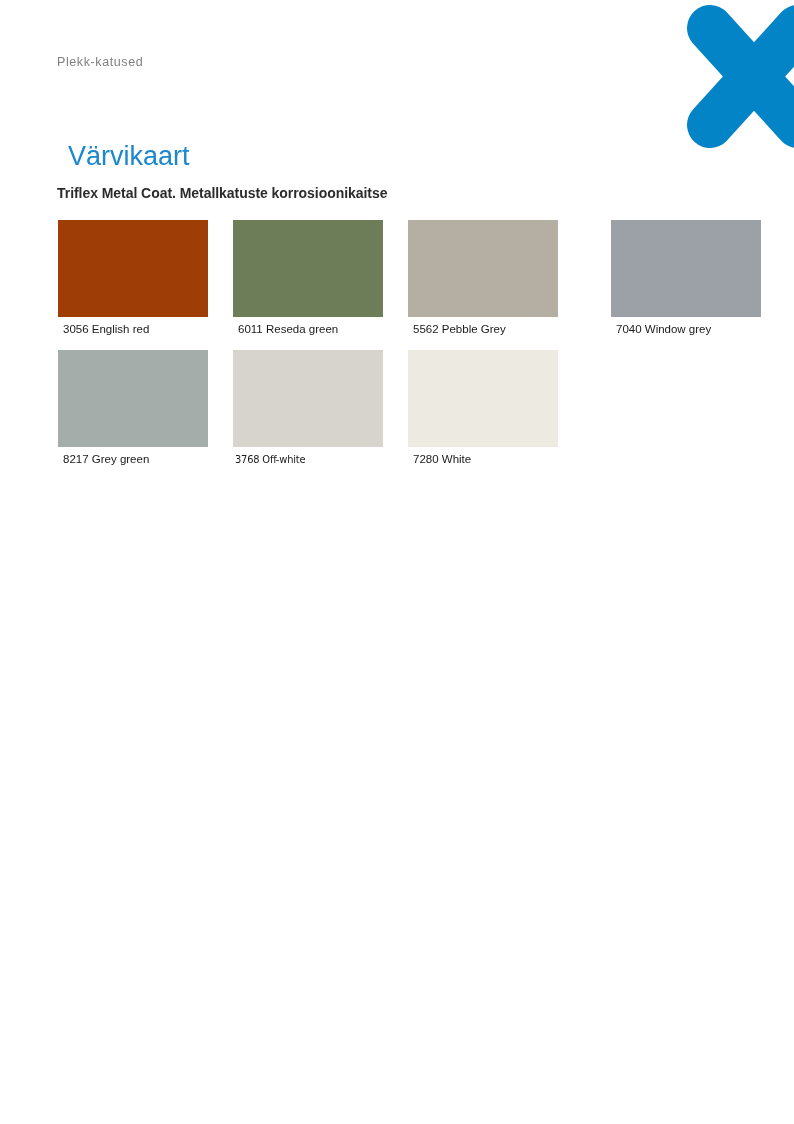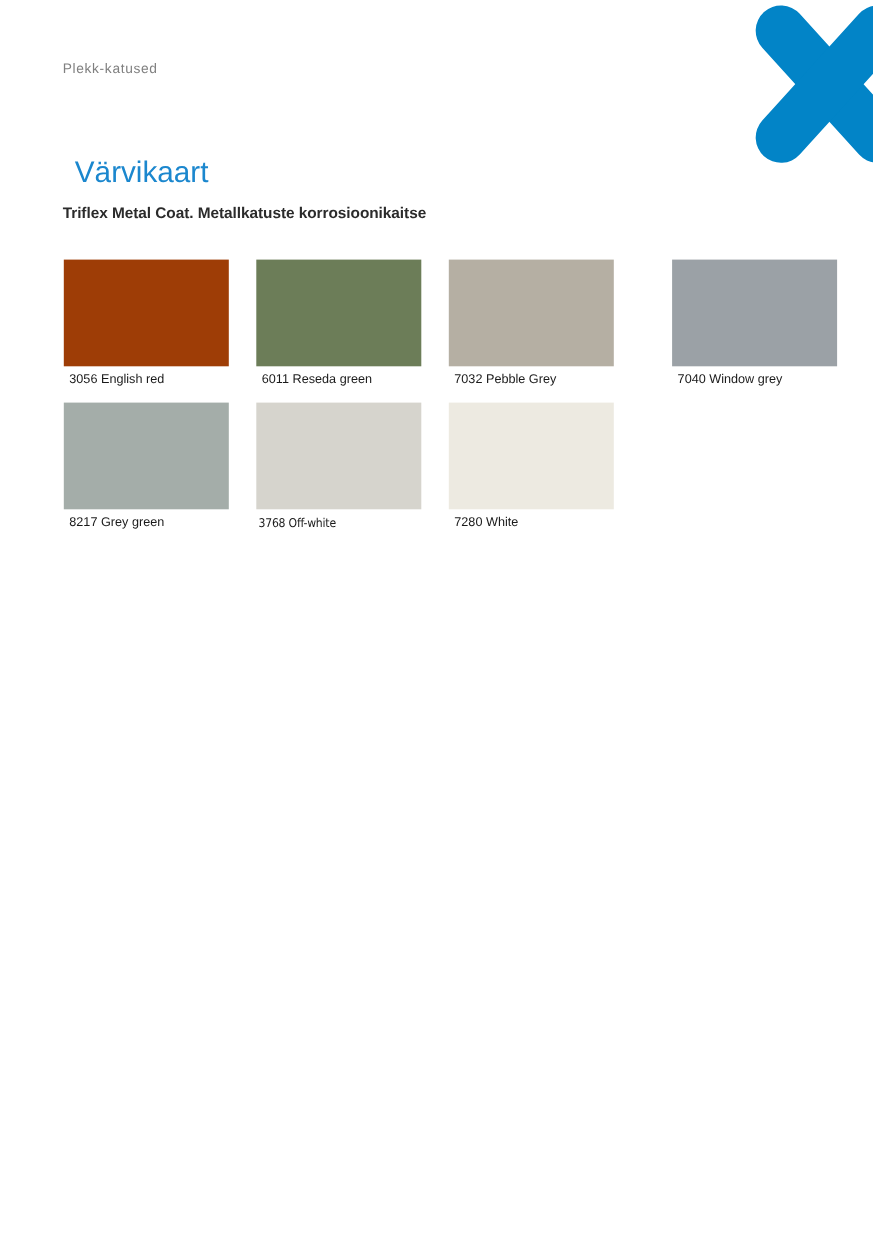--- a/index.html
+++ b/index.html
@@ -73,21 +73,21 @@
     left: 0;
     top: 220px;
     width: 794px;
   }
   .swatch-row {
     position: relative;
     height: 130px;
   }
   .swatch {
     position: absolute;
-    top: 16px;
+    top: 0;
   }
   .swatch-chip {
     width: 150px;
     height: 97px;
     display: block;
   }
   .swatch-label {
     position: absolute;
     top: 103px;
     left: 5px;
@@ -132,21 +132,21 @@
       <div class="swatch col-0">
         <span class="swatch-chip" style="background-color: rgb(158, 61, 6);"></span>
         <span class="swatch-label">3056 English red</span>
       </div>
       <div class="swatch col-1">
         <span class="swatch-chip" style="background-color: rgb(108, 125, 88);"></span>
         <span class="swatch-label">6011 Reseda green</span>
       </div>
       <div class="swatch col-2">
         <span class="swatch-chip" style="background-color: rgb(181, 175, 163);"></span>
-        <span class="swatch-label">7032 Pebble Grey</span>
+        <span class="swatch-label">5562 Pebble Grey</span>
       </div>
       <div class="swatch col-3">
         <span class="swatch-chip" style="background-color: rgb(155, 161, 166);"></span>
         <span class="swatch-label">7040 Window grey</span>
       </div>
     </div>
 
     <div class="swatch-row">
       <div class="swatch col-0">
         <span class="swatch-chip" style="background-color: rgb(164, 173, 169);"></span>

